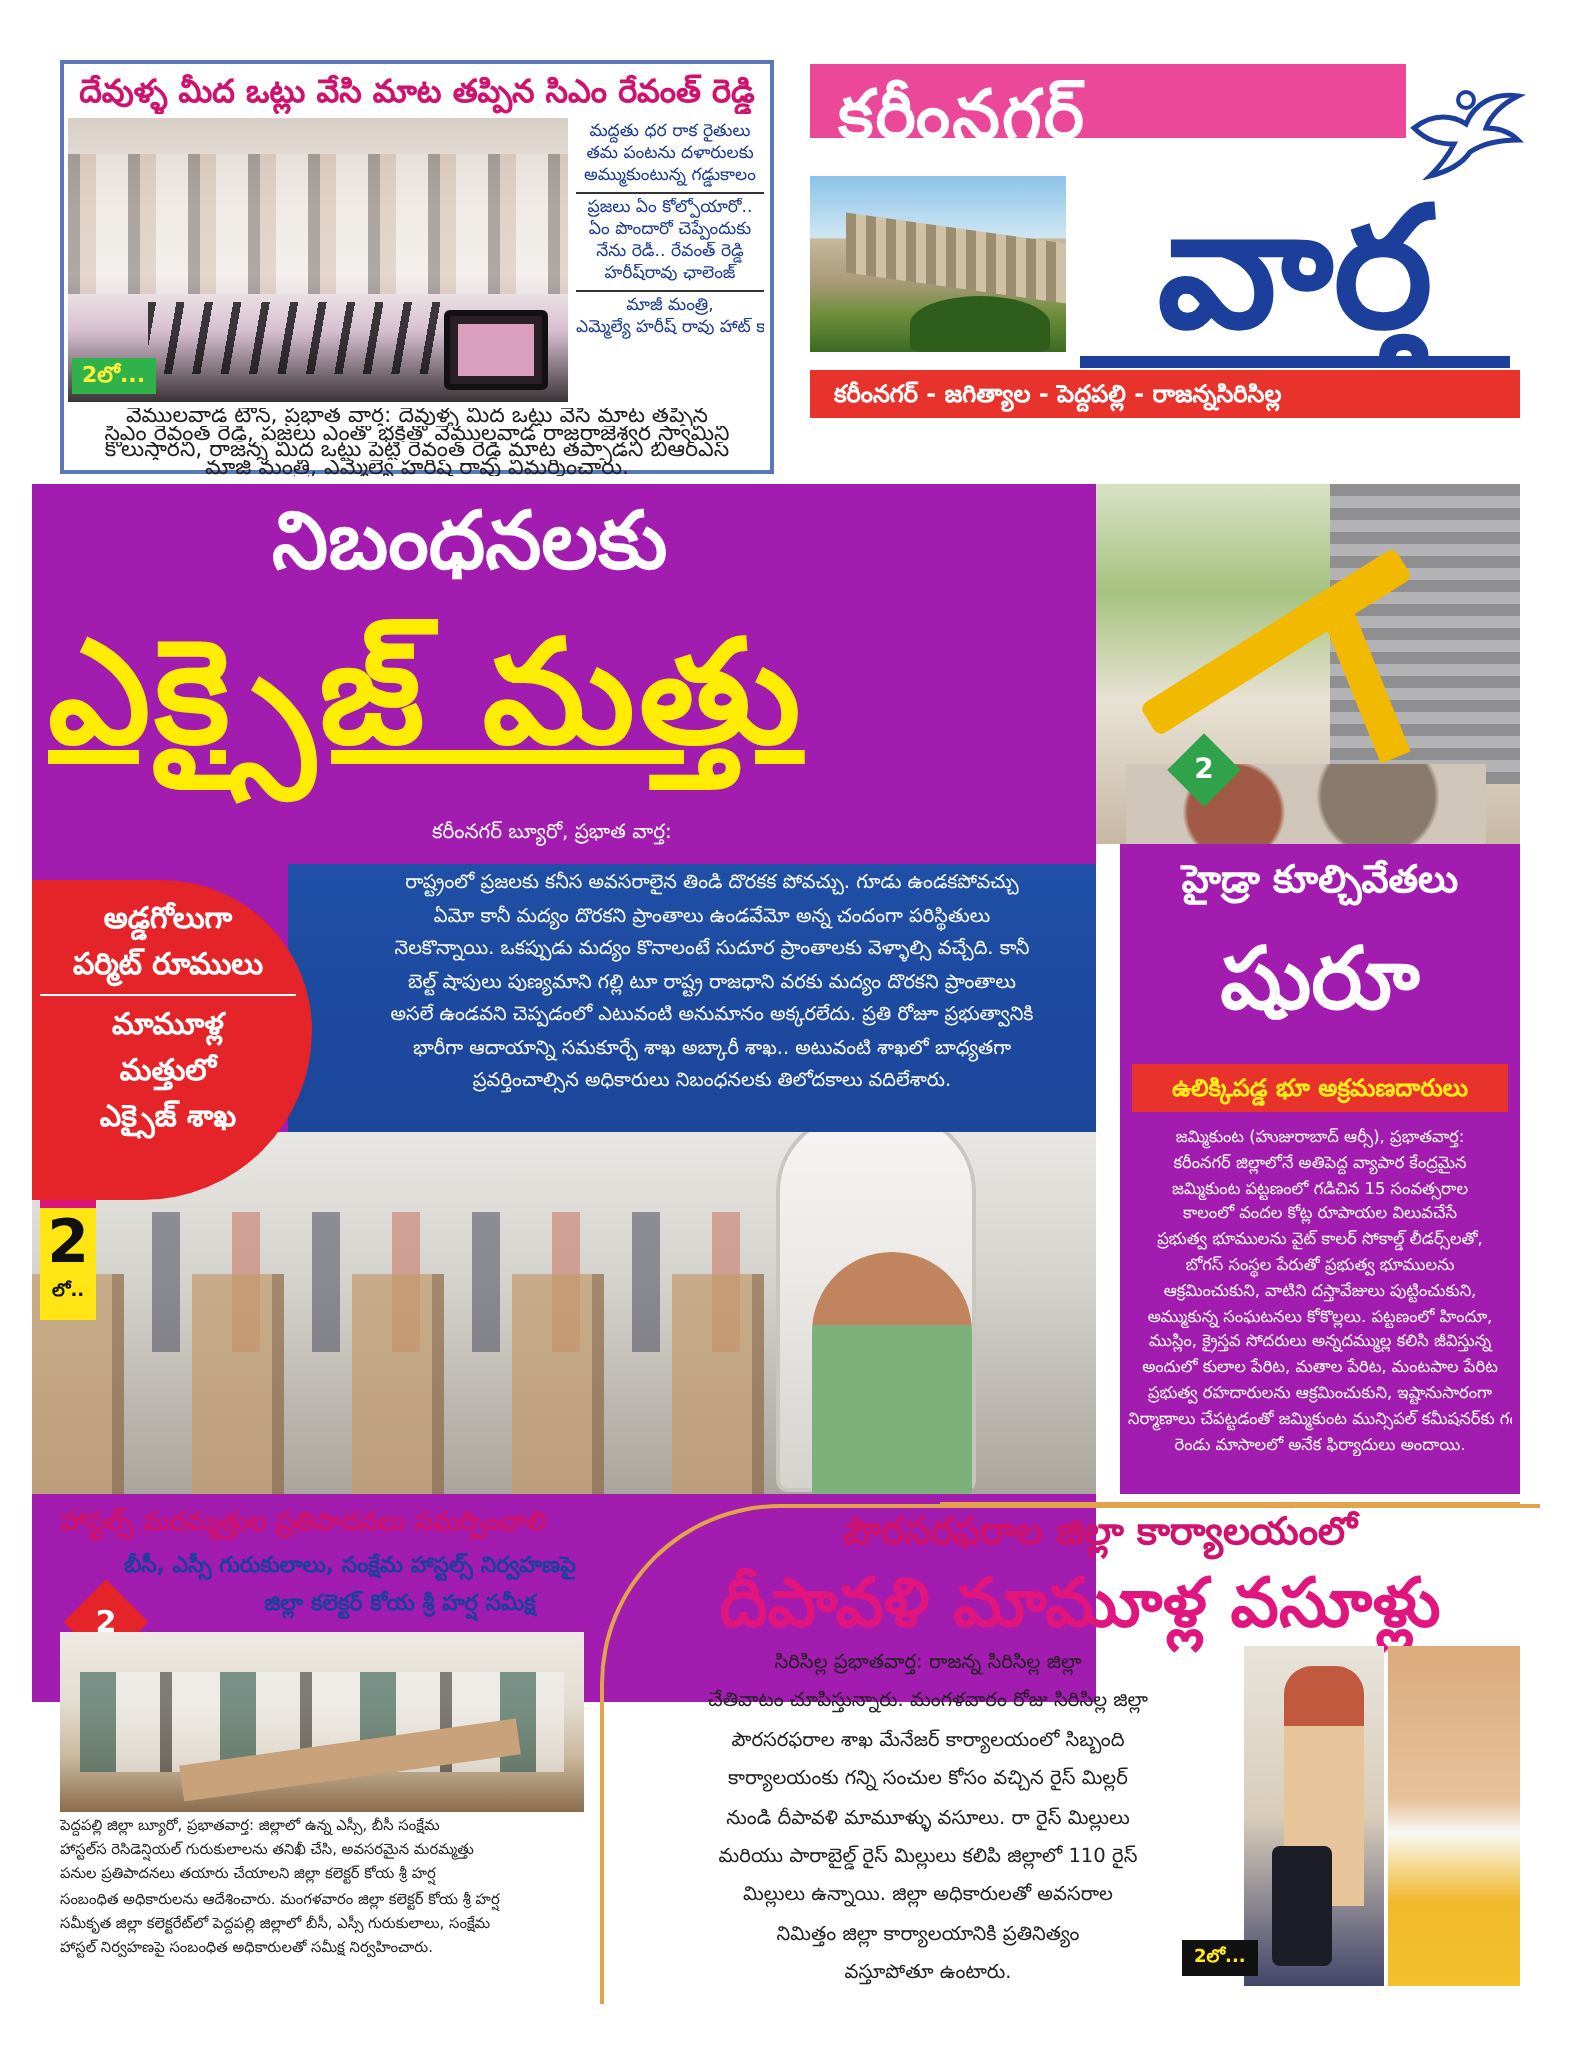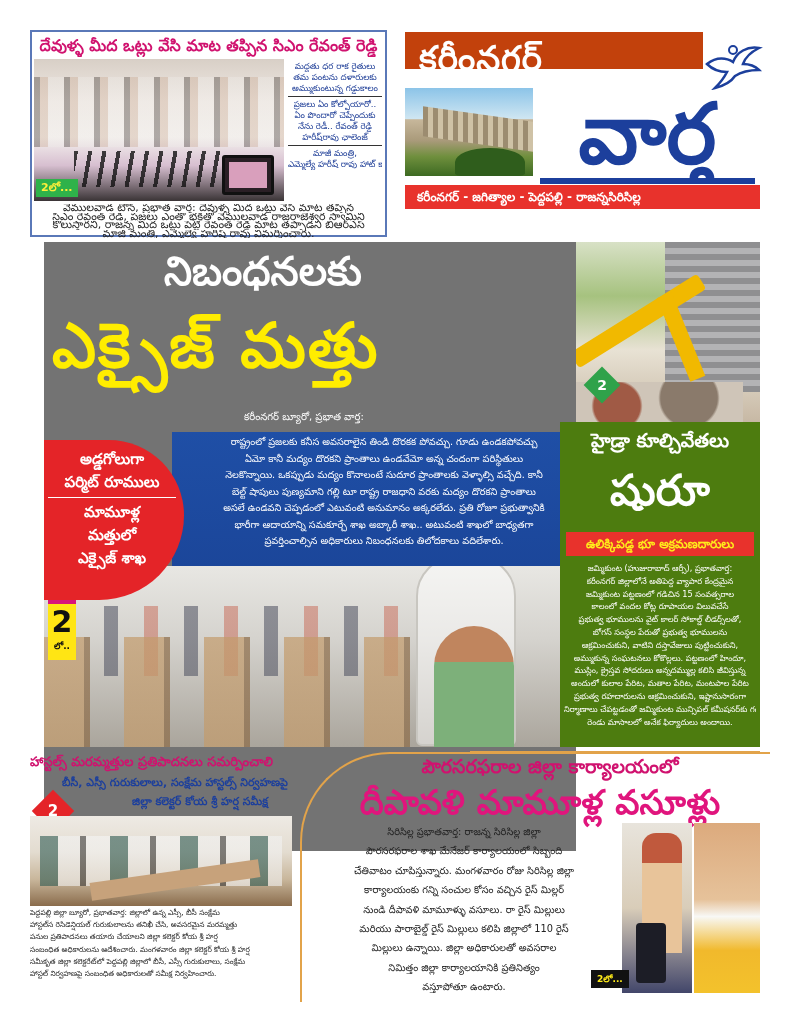--- a/index.html
+++ b/index.html
@@ -17,35 +17,35 @@
   .badge-green { position:absolute; left:2px; bottom:4px; background:#2fb24a; color:#ffef3a; font-weight:bold; font-size:11px; padding:2px 5px; line-height:14px; }
   .tl-side { position: absolute; left: 256px; top: 27px; right: 3px; height: 142px; font-size: 8.6px; line-height: 11px; color: #1a3a95; text-align: center; }
   .tl-side .grp { padding: 2px 0; border-bottom: 1px solid #333; }
   .tl-side .grp:last-child { border-bottom: none; }
   .tl-side p { white-space: nowrap; overflow: hidden; }
   .tl-body { position: absolute; left: 4px; right: 4px; top: 172px; font-size: 11px; line-height: 8.6px; text-align: center; color: #222; }
   .tl-body p { white-space: nowrap; overflow: hidden; }
 
   
   .mast { position: absolute; left: 405px; top: 32px; width: 355px; height: 205px; }
-  .mast-red-top { position: absolute; left: 0; top: 0; width: 298px; height: 37px; background: #c2410c; }
+  .mast-red-top { position: absolute; left: 0; top: 0; width: 298px; height: 37px; background: #ec4899; }
   .mast-title1 { position: absolute; left: 14px; top: 5px; color: #fff; font-size: 34px; font-weight: bold; line-height: 42px; white-space: nowrap; letter-spacing: 1px; }
   .dove { position: absolute; left: 298px; top: 10px; width: 60px; height: 48px; }
   .dam { position: absolute; left: 0; top: 56px; width: 128px; height: 88px; background: linear-gradient(180deg,#8cc4e8 0%,#cfe6f2 35%,#c7b79b 36%,#a99a7a 60%,#6f8f3d 78%,#3d6a22 100%); overflow: hidden; }
   .dam .wall { position:absolute; left:18px; top:26px; width:110px; height:30px; background: repeating-linear-gradient(90deg,#9c8c70 0 5px,#cfc2a6 5px 10px); transform: skewY(8deg); }
   .dam .tree { position:absolute; left:50px; top:60px; width:70px; height:28px; border-radius:50% 50% 10% 10%; background:#2f5d1c; }
   .mast-logo { position: absolute; left: 130px; top: 52px; width: 225px; height: 100px; color: #1c3f9c; font-size: 84px; font-weight: bold; line-height: 100px; text-align: center; white-space: nowrap; overflow: hidden; }
   .mast-blue-line { position: absolute; left: 135px; top: 146px; width: 215px; height: 6px; background: #1c3f9c; }
   .mast-districts { position: absolute; left: 0; top: 153px; width: 355px; height: 24px; background: #e8322c; color: #fff; font-size: 12px; font-weight: bold; line-height: 24px; padding-left: 12px; white-space: nowrap; overflow: hidden; }
   .mast-date { position: absolute; left: 0; top: 177px; width: 355px; height: 24px; background: #fdee22; color: #111; font-size: 11px; font-weight: bold; line-height: 24px; padding: 0 12px; display: flex; justify-content: space-between; white-space: nowrap; }
 
   
-  .lead { position: absolute; left: 44px; top: 242px; width: 532px; height: 609px; background: #737373; overflow: hidden; }
+  .lead { position: absolute; left: 16px; top: 242px; width: 532px; height: 609px; background: #a21caf; overflow: hidden; }
   .lead-kicker { position: absolute; left: 120px; top: 4px; color: #fff; font-size: 40px; font-weight: bold; line-height: 50px; white-space: nowrap; }
-  .lead-title { position: absolute; left: 8px; top: 44px; color: #ffed00; font-size: 62px; font-weight: bold; line-height: 120px; white-space: nowrap; letter-spacing: 2px; }
+  .lead-title { position: absolute; left: 8px; top: 44px; color: #ffed00; font-size: 72px; font-weight: bold; line-height: 120px; white-space: nowrap; letter-spacing: 2px; text-decoration: underline; }
   .lead-byline { position: absolute; left: 200px; top: 168px; color: #fff; font-size: 10px; line-height: 14px; white-space: nowrap; }
   .lead-blue { position: absolute; left: 128px; top: 190px; width: 424px; height: 134px; background: linear-gradient(180deg,#1f4fa6 0%,#1b469a 100%); color: #fff; font-size: 9.7px; line-height: 16.5px; text-align: center; padding-top: 2px; }
   .lead-blue p { white-space: nowrap; overflow: hidden; }
   .lead-photo { position: absolute; left: 0; top: 324px; width: 532px; height: 181px; background: linear-gradient(180deg,#e8e7e3 0%,#d5d3ce 40%,#aaa59c 100%); overflow: hidden; }
   .lead-photo .tables { position:absolute; left:0; bottom:0; width:370px; height:110px; background: repeating-linear-gradient(90deg,#c39b6b 0 40px,#8c6a45 40px 46px,transparent 46px 80px); opacity:.7; }
   .lead-photo .people { position:absolute; left:60px; top:40px; width:300px; height:70px; background: repeating-linear-gradient(90deg,#4b4e5e 0 14px,transparent 14px 40px,#c9715f 40px 54px,transparent 54px 80px); opacity:.55; }
   .lead-photo .bottle { position:absolute; left:372px; top:-10px; width:100px; height:190px; border-radius:40px 40px 6px 6px; background: rgba(255,255,255,.5); border:2px solid #c8c6c0; }
   .lead-photo .man { position:absolute; left:390px; top:60px; width:80px; height:121px; background: linear-gradient(180deg,#c0855e 0 30%,#7db07a 30% 100%); border-radius: 40px 40px 0 0; }
   .red-circle { position: absolute; left: -40px; top: 198px; width: 180px; height: 160px; border-radius: 0 80px 90px 0; background: #e42428; color: #fff; text-align: center; padding: 8px 8px 0 44px; }
   .red-circle p { font-size: 15px; font-weight: bold; line-height: 23px; white-space: nowrap; }
@@ -55,21 +55,21 @@
   .badge-yellow2 .s { display:block; font-size: 9px; line-height: 12px; }
 
   
   .demo-photo { position: absolute; left: 500px; top: 242px; width: 260px; height: 180px; background: linear-gradient(180deg,#d8e1c6 0%,#a6c27f 30%,#e8e2d4 60%,#c7b8a4 100%); overflow: hidden; border-left: 3px solid #7a6ba8; }
   .demo-photo .shed { position:absolute; right:0; top:0; width:95px; height:150px; background: repeating-linear-gradient(0deg,#8f8f91 0 6px,#b3b3b5 6px 12px); }
   .demo-photo .arm { position:absolute; left:60px; top:70px; width:150px; height:18px; background:#f1b900; transform: rotate(-32deg); border-radius:4px; }
   .demo-photo .arm2 { position:absolute; left:170px; top:50px; width:16px; height:90px; background:#f1b900; transform: rotate(-22deg); }
   .demo-photo .rubble { position:absolute; left:60px; bottom:0; width:180px; height:40px; background: radial-gradient(circle at 30% 60%,#a05a45 0 18%,transparent 20%), radial-gradient(circle at 70% 40%,#8a7a6b 0 22%,transparent 24%), #cfc5b8; }
   .diamond-green { position:absolute; left:86px; top:130px; width:26px; height:26px; background:#2fa24a; transform: rotate(45deg); }
   .diamond-green span { position:absolute; left:0; top:0; width:26px; height:26px; transform: rotate(-45deg); color:#fff; font-weight:bold; font-size:14px; line-height:26px; text-align:center; }
-  .purple { position: absolute; left: 560px; top: 422px; width: 200px; height: 325px; background: #4d7c0f; color: #fff; }
+  .purple { position: absolute; left: 560px; top: 422px; width: 200px; height: 325px; background: #a21caf; color: #fff; }
   .purple-kicker { position: absolute; left: 0; right: 0; top: 6px; text-align: center; font-size: 19px; font-weight: bold; line-height: 24px; white-space: nowrap; }
   .purple-title { position: absolute; left: 0; right: 0; top: 28px; text-align: center; font-size: 43px; font-weight: bold; line-height: 80px; white-space: nowrap; }
   .purple-red { position: absolute; left: 6px; right: 6px; top: 110px; height: 24px; background: #e8322c; color: #ffec1a; text-align: center; font-weight: bold; font-size: 12px; line-height: 24px; white-space: nowrap; }
   .purple-body { position: absolute; left: 4px; right: 4px; top: 140px; font-size: 8.2px; line-height: 12.8px; text-align: center; }
   .purple-body p { white-space: nowrap; overflow: hidden; }
 
   
   .hr-gold { position: absolute; left: 470px; top: 751px; width: 290px; height: 2px; background: #e2a34a; }
 
   
@@ -233,22 +233,22 @@
   <p>సంబంధిత అధికారులను ఆదేశించారు. మంగళవారం జిల్లా కలెక్టర్ కోయ శ్రీ హర్ష</p>
   <p>సమీకృత జిల్లా కలెక్టరేట్‌లో పెద్దపల్లి జిల్లాలో బీసీ, ఎస్సీ గురుకులాలు, సంక్షేమ</p>
   <p>హాస్టల్ నిర్వహణపై సంబంధిత అధికారులతో సమీక్ష నిర్వహించారు.</p>
 </div>
 
 <div class="br-arc"></div>
 <div class="br-kicker">పౌరసరఫరాల జిల్లా కార్యాలయంలో</div>
 <div class="br-title">దీపావళి మామూళ్ల వసూళ్లు</div>
 <div class="br-body">
   <p>సిరిసిల్ల ప్రభాతవార్త: రాజన్న సిరిసిల్ల జిల్లా</p>
+  <p>చేతివాటం చూపిస్తున్నారు. మంగళవారం రోజు సిరిసిల్ల జిల్లా</p>
   <p>పౌరసరఫరాల శాఖ మేనేజర్ కార్యాలయంలో సిబ్బంది</p>
-  <p>చేతివాటం చూపిస్తున్నారు. మంగళవారం రోజు సిరిసిల్ల జిల్లా</p>
   <p>కార్యాలయంకు గన్ని సంచుల కోసం వచ్చిన రైస్ మిల్లర్</p>
   <p>నుండి దీపావళి మామూళ్ళు వసూలు. రా రైస్ మిల్లులు</p>
   <p>మరియు పారాబైల్డ్ రైస్ మిల్లులు కలిపి జిల్లాలో 110 రైస్</p>
   <p>మిల్లులు ఉన్నాయి. జిల్లా అధికారులతో అవసరాల</p>
   <p>నిమిత్తం జిల్లా కార్యాలయానికి ప్రతినిత్యం</p>
   <p>వస్తూపోతూ ఉంటారు.</p>
 </div>
 <div class="br-photo1">
   <div class="person"></div>
   <div class="chair"></div>

